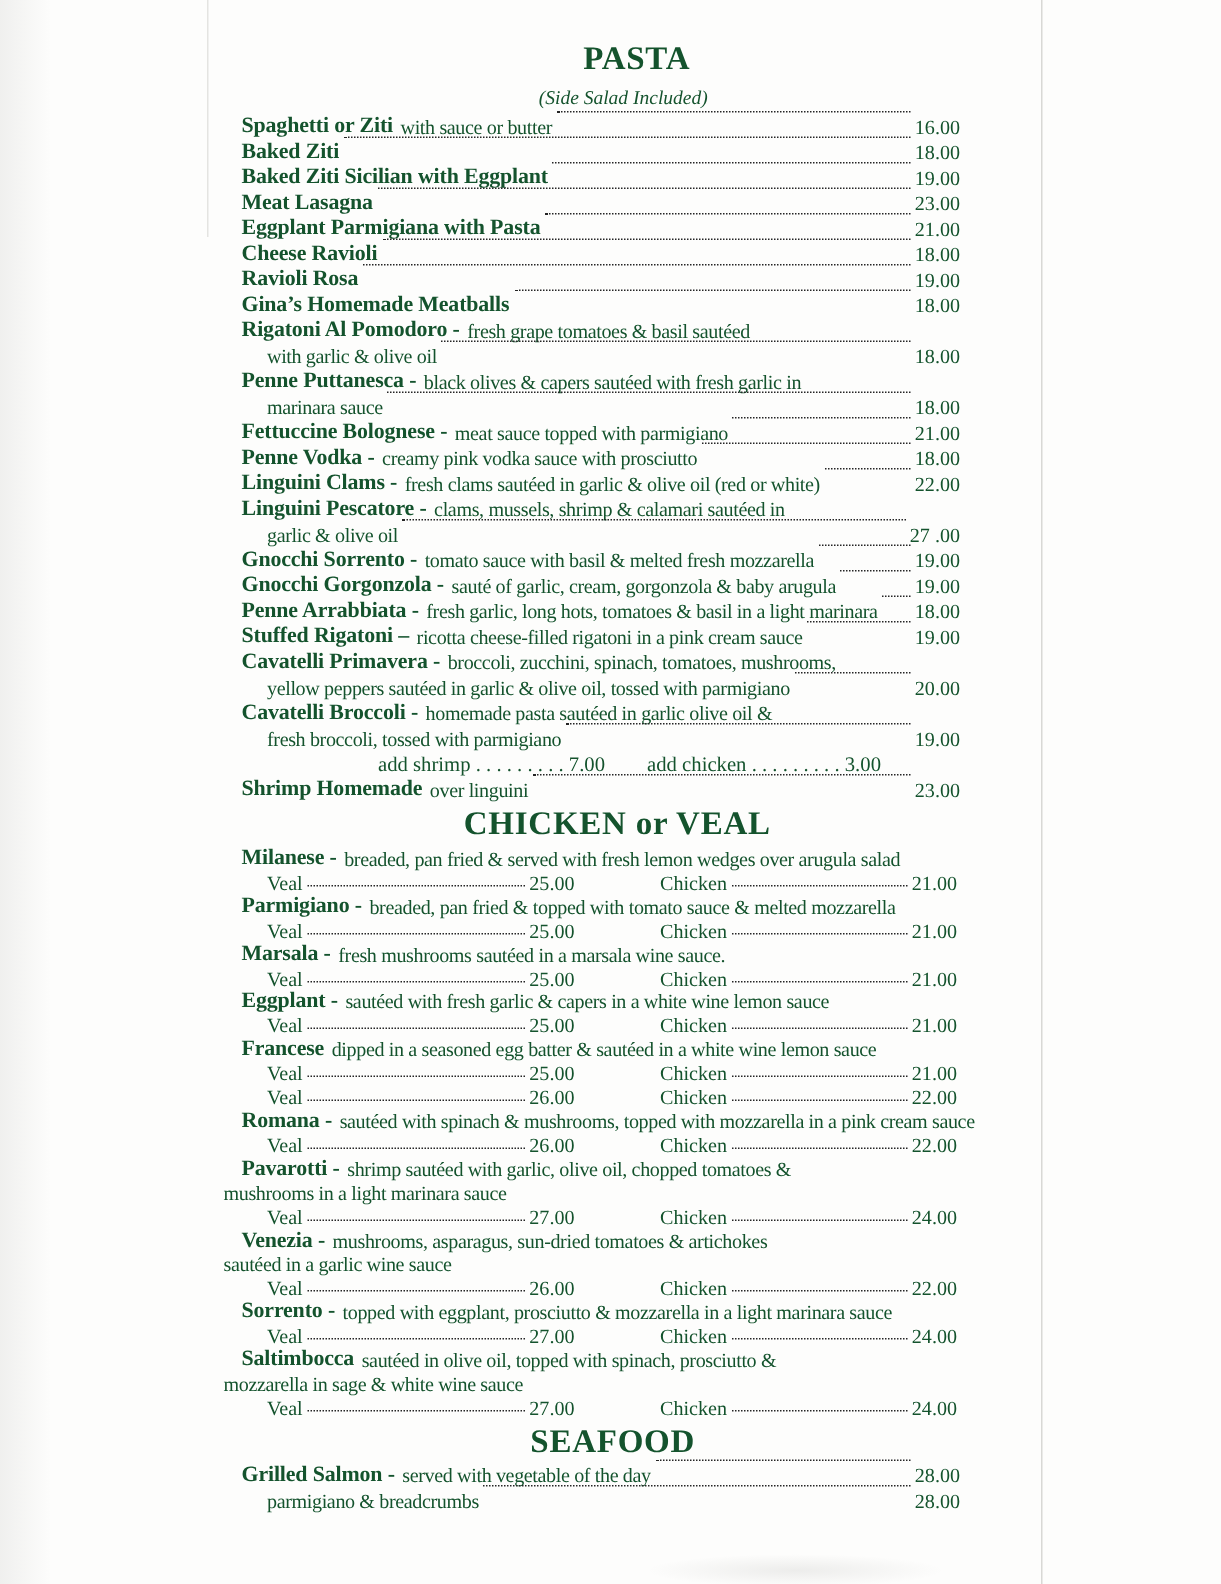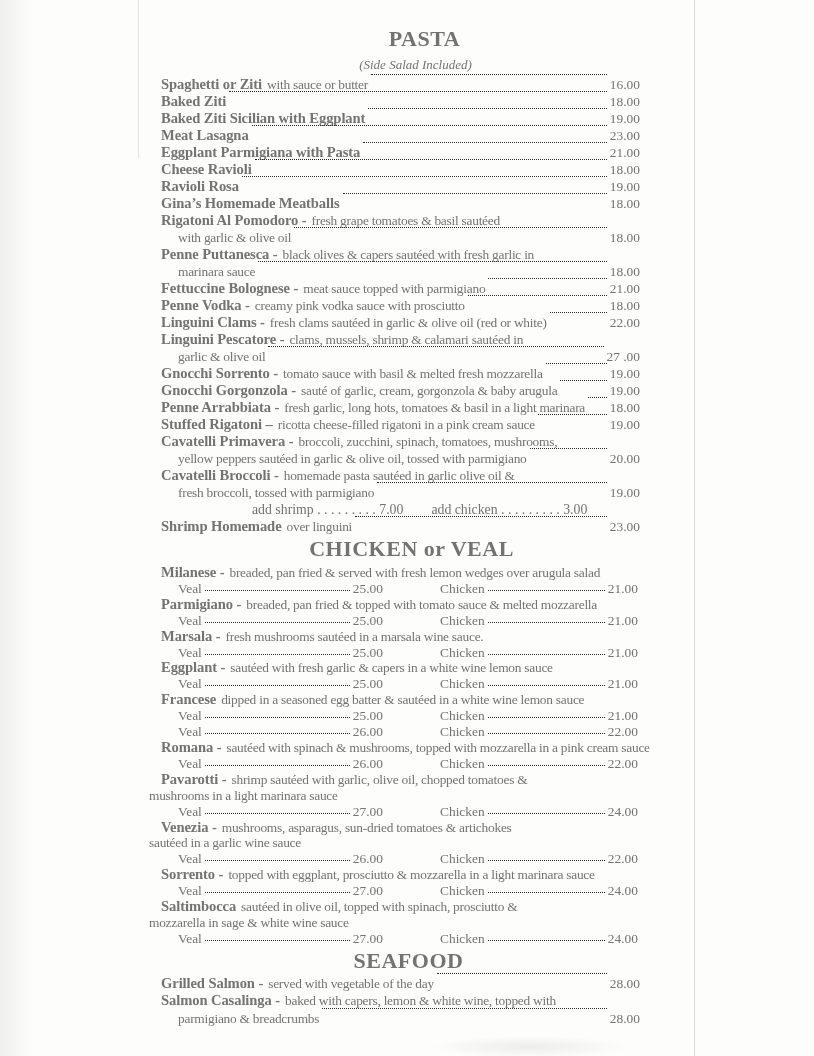--- a/index.html
+++ b/index.html
@@ -1,17 +1,17 @@
 <!DOCTYPE html>
 <html><head>
 <meta charset="utf-8">
 <style>
   html,body{margin:0;padding:0;background:#ffffff;}
   .page{position:relative;width:814px;height:1056px;background:#fdfdfc;
-        font-family:"Liberation Serif", "DejaVu Serif", serif;color:#737373;overflow:hidden;}
+        font-family:"Liberation Serif", "DejaVu Serif", serif;color:#14532d;overflow:hidden;}
   .edge-left{position:absolute;left:0;top:0;width:34px;height:100%;
         background:linear-gradient(90deg, rgba(120,120,115,0.10), rgba(120,120,115,0.0));}
   .scanline-right{position:absolute;left:694px;top:0;width:1px;height:100%;
         background:#cbcbc8;opacity:.75;}
   .scanline-topleft{position:absolute;left:138px;top:0;width:1px;height:158px;
         background:#e4e4e1;}
   .smudge{position:absolute;left:430px;top:1036px;width:200px;height:22px;border-radius:50%;
         background:radial-gradient(ellipse, rgba(90,90,85,0.10), rgba(90,90,85,0) 70%);}
   .content{position:absolute;left:161px;top:0;width:479px;}
   .sec-title{font-size:22px;font-weight:bold;text-align:center;margin:0;line-height:24px;
@@ -417,24 +417,20 @@
     <h1 class="sec-title" style="margin-top:2px;transform:translateX(8px);">SEAFOOD</h1>
 
     <div class="rows sea-rows" style="margin-top:2px;">
       <div class="row">
           <span class="nm">Grilled Salmon -</span>
           <span class="ds">served with vegetable of the day</span>
           <span class="dots"></span>
           <span class="pr">28.00</span>
         </div>
       <div class="row">
-          <span class="nm">Salmon Casalinga -</span>
-          <span class="ds">baked with capers, lemon &amp; white wine, topped with</span>
-        </div>
-      <div class="row">
           <span class="ds cont">parmigiano &amp; breadcrumbs </span>
           <span class="dots"></span>
           <span class="pr">28.00</span>
         </div>
     </div>
 
   </div>
 </div>
 
 </body></html>

